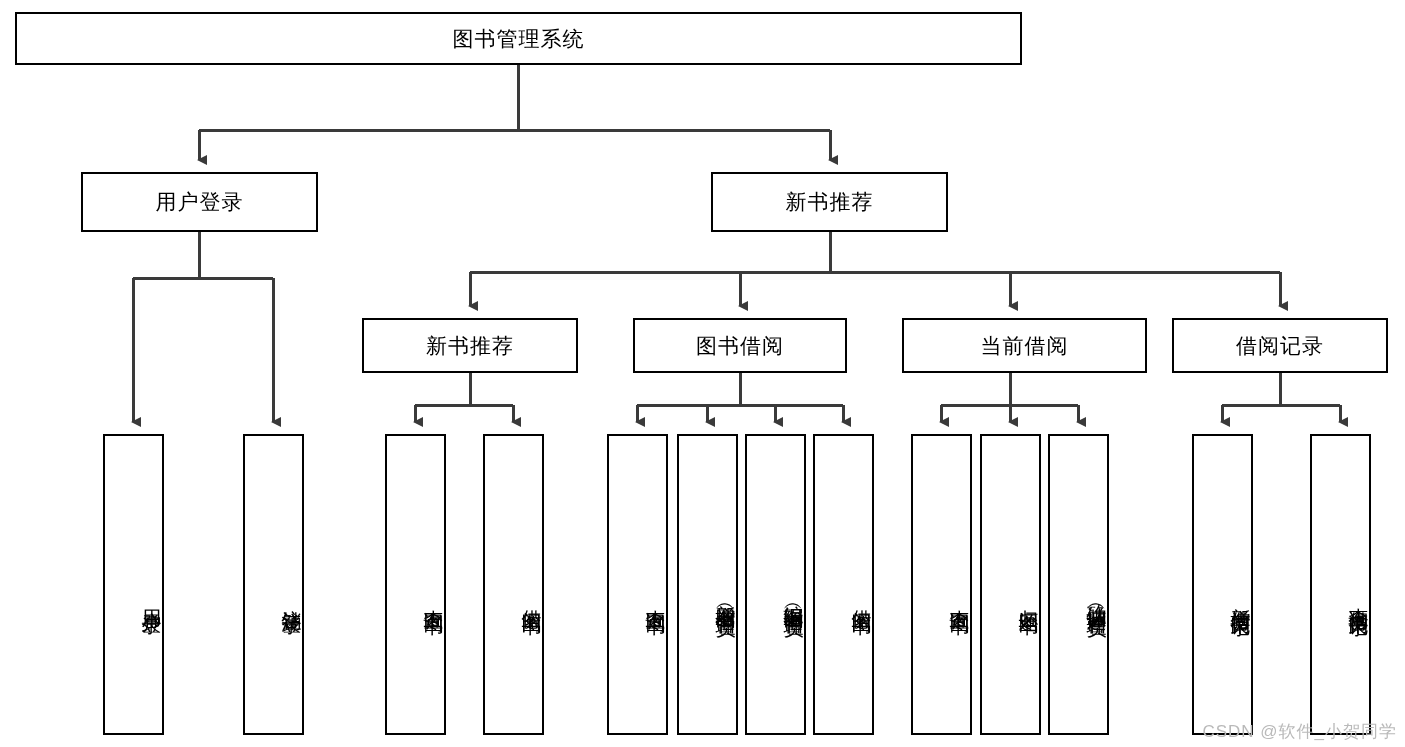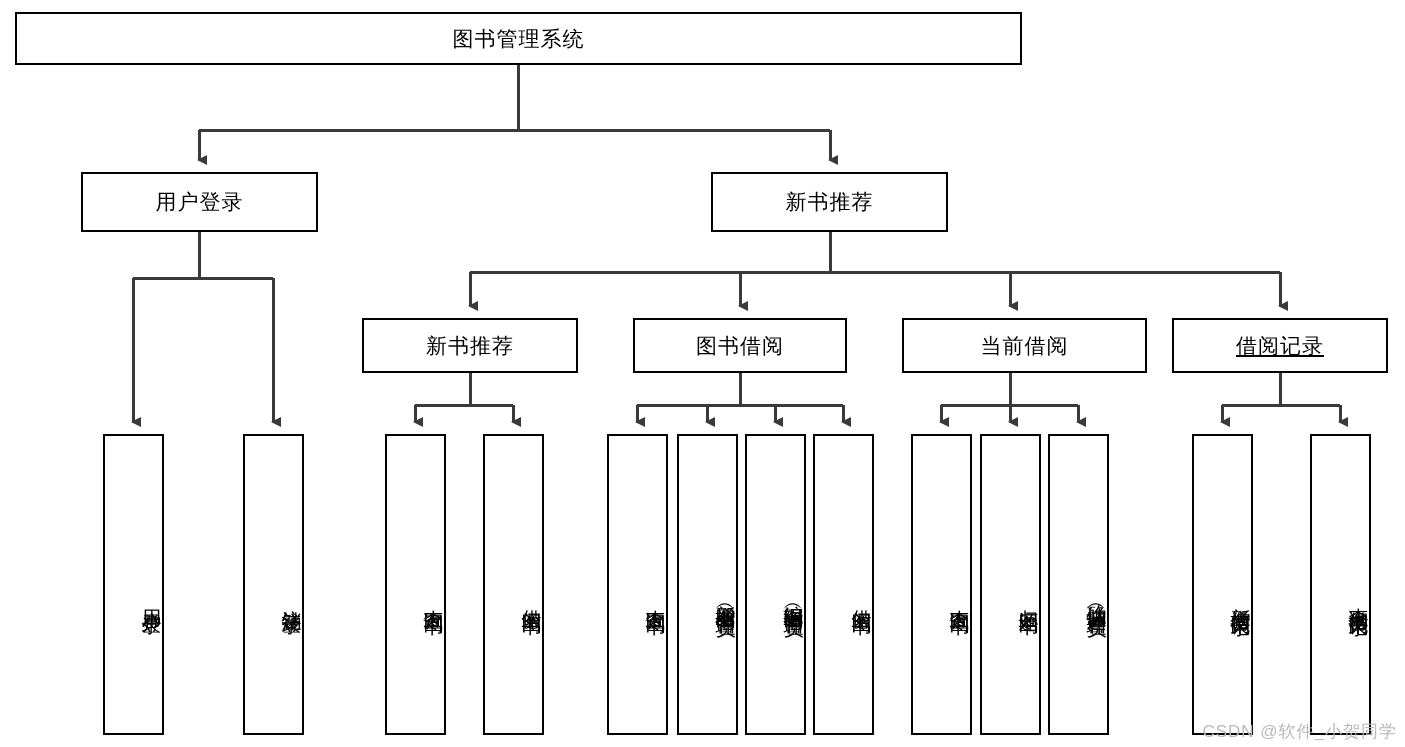--- a/index.html
+++ b/index.html
@@ -117,21 +117,21 @@
 
   <div class="node h" style="left:362px;top:318px;width:216px;height:55px;">
     <span>新书推荐</span>
   </div>
   <div class="node h" style="left:633px;top:318px;width:214px;height:55px;">
     <span>图书借阅</span>
   </div>
   <div class="node h" style="left:902px;top:318px;width:245px;height:55px;">
     <span>当前借阅</span>
   </div>
-  <div class="node h" style="left:1172px;top:318px;width:216px;height:55px;text-decoration:underline;">
+  <div class="node h" style="left:1172px;top:318px;width:216px;height:55px;">
     <span>借阅记录</span>
   </div>
 
   <div class="node v" style="left:103px;top:434px;width:61px;height:301px;">
     <span class="vtext">用户登录</span>
   </div>
   <div class="node v" style="left:243px;top:434px;width:61px;height:301px;">
     <span class="vtext">注销登录</span>
   </div>
 

